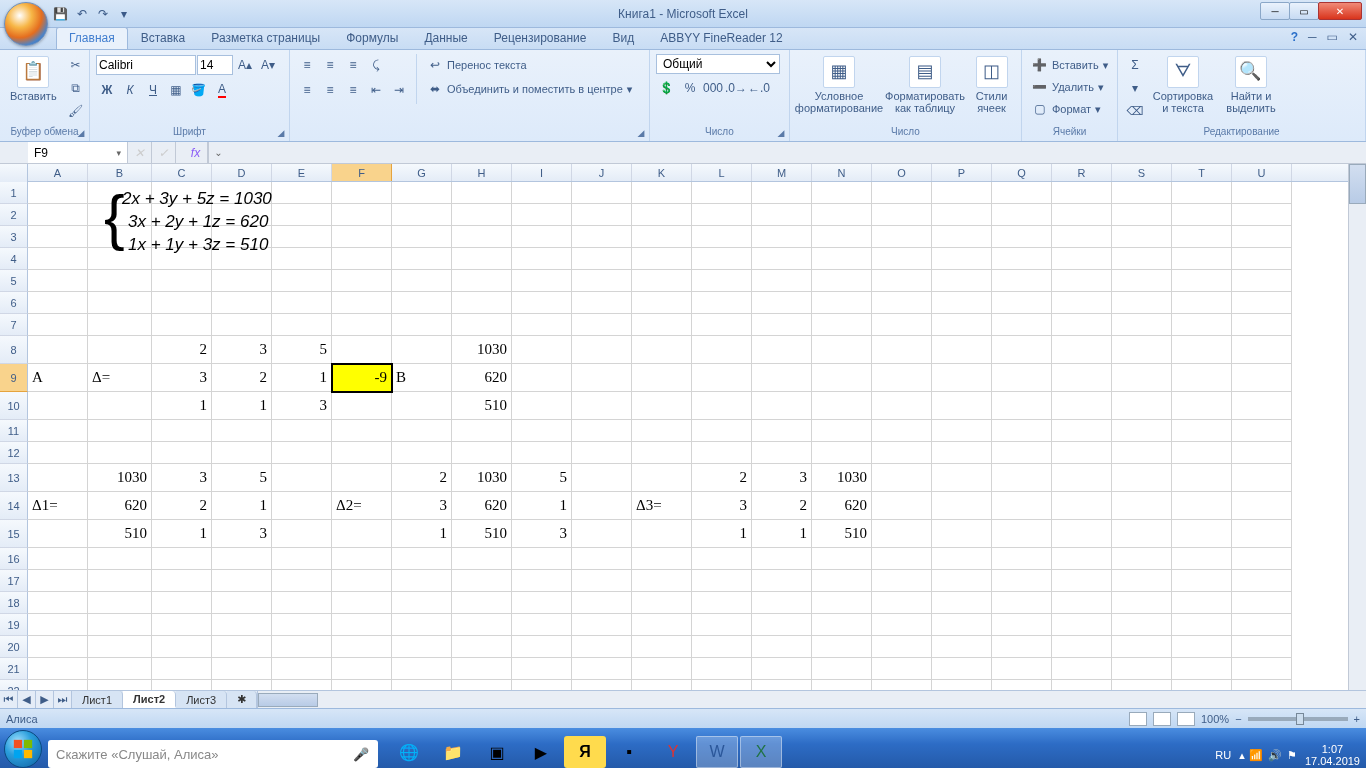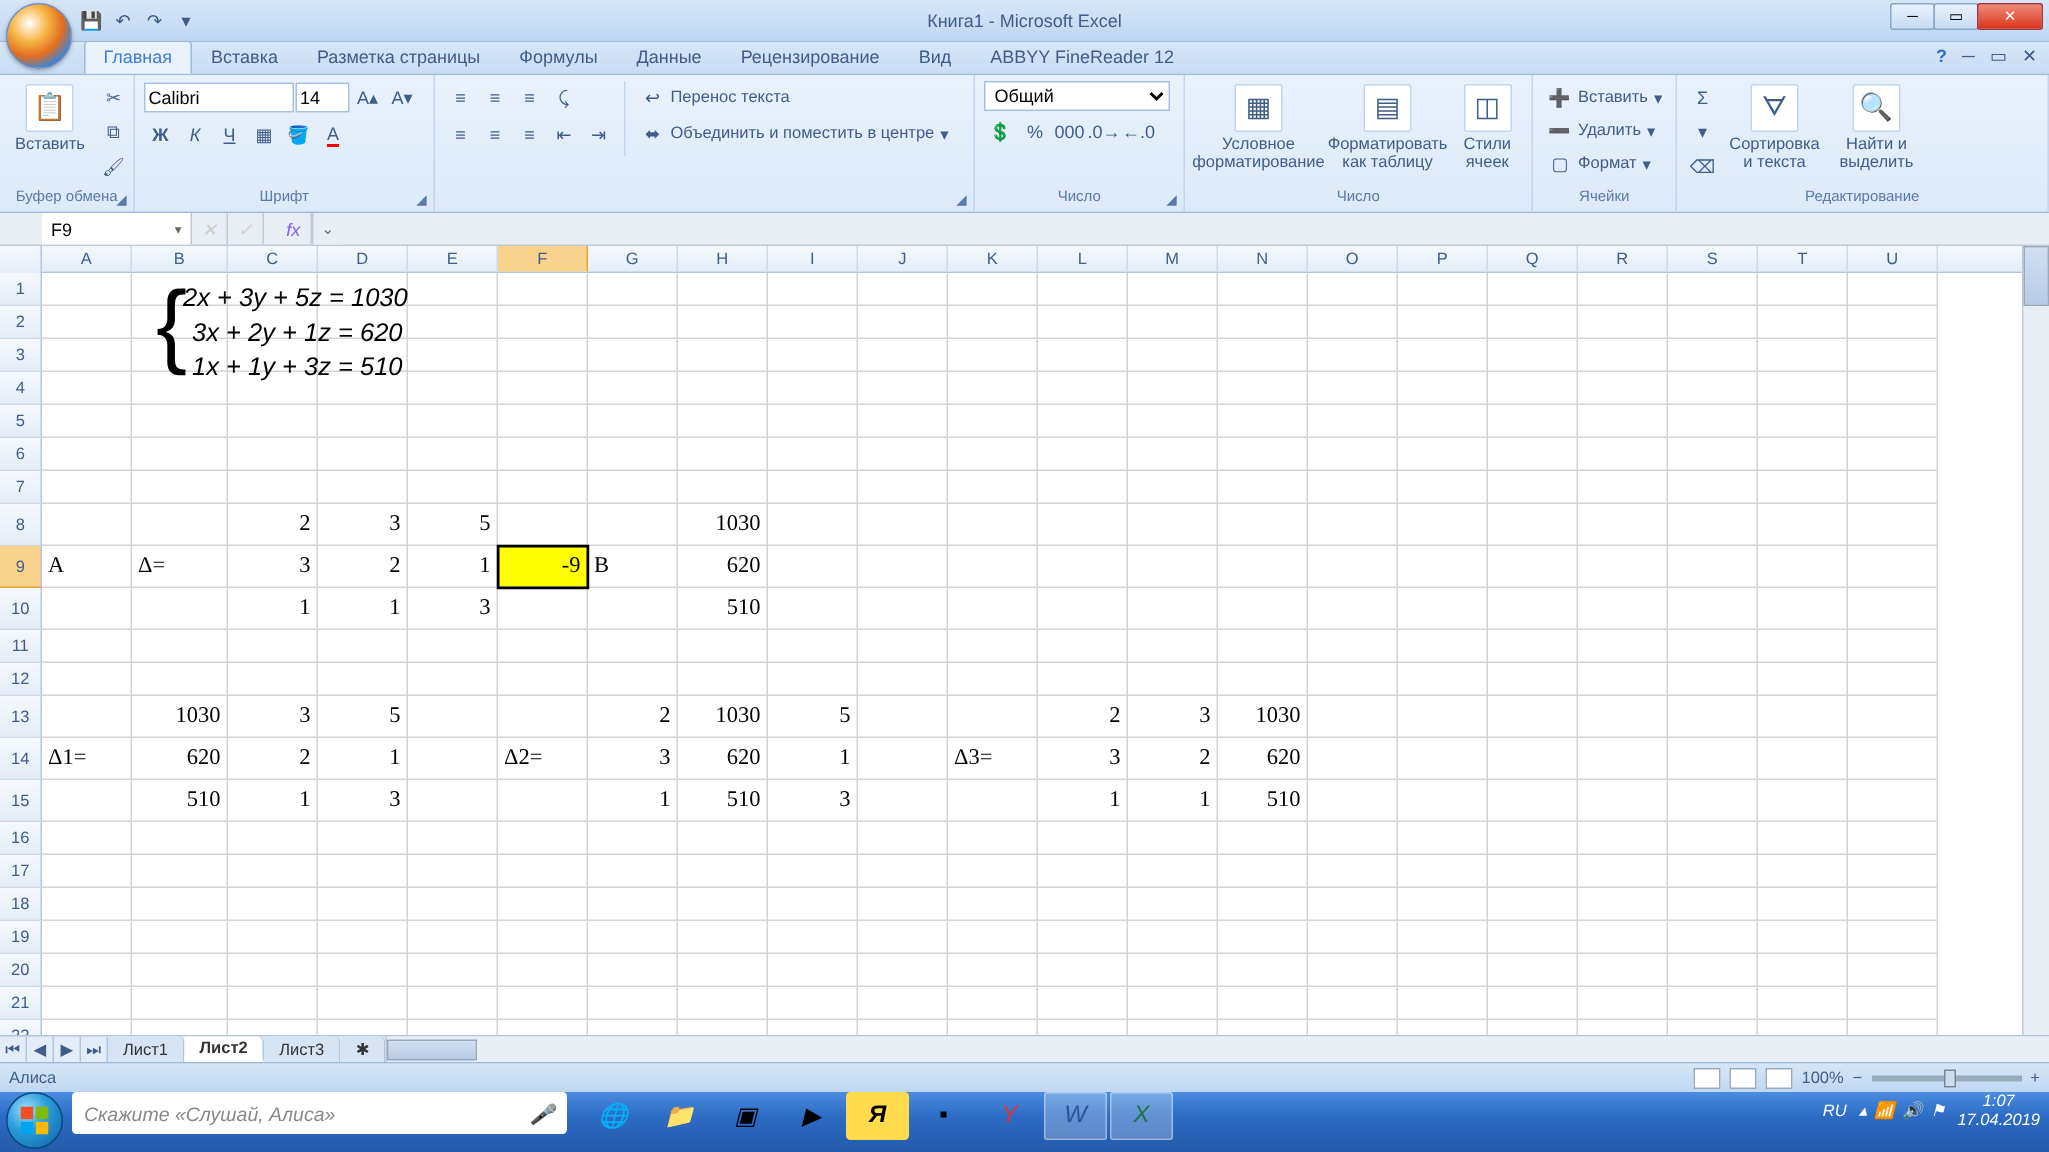--- a/index.html
+++ b/index.html
@@ -75,21 +75,21 @@
 .hscroll { flex: 1; border-left: 1px solid #b3c5de; display: flex; align-items: center; background: #e9eef5; position:relative; }
 .hscroll .thumb { position:absolute; left: 0; width: 60px; height: 14px; background: linear-gradient(#d2def0,#b8cbe6); border: 1px solid #9ab; }
 
 .status-bar { height: 20px; background: linear-gradient(#d7e6f7,#bfd7f2); border-top: 1px solid #9db9dd; display: flex; align-items: center; font-size: 11px; color: #3f5d88; justify-content: space-between; padding: 0 6px; }
 .status-right { display: flex; align-items: center; gap: 6px; }
 .view-btn { width: 18px; height: 14px; border: 1px solid #9ab; background: #fff; }
 .zoom-slider { width: 100px; height: 4px; background: #9ab; position: relative; }
 .zoom-slider .knob { position: absolute; left: 48px; top: -4px; width: 8px; height: 12px; background: #cde; border: 1px solid #789; }
 
 
-.taskbar { height: 40px; background: linear-gradient(#4a8de0, #2d6cc5 40%, #245aa9); display: flex; align-items: flex-start; padding: 0 4px; position: relative; font-style: italic; }
+.taskbar { height: 40px; background: linear-gradient(#4a8de0, #2d6cc5 40%, #245aa9); display: flex; align-items: flex-end; padding: 0 4px; position: relative; }
 .start-orb { width: 38px; height: 38px; border-radius: 50%; background: radial-gradient(circle at 35% 30%, #9fe0ff, #2a9edc 40%, #0e5fa0); border: 1px solid #0a4a80; display: flex; align-items: center; justify-content: center; }
 .start-orb svg { width: 22px; height: 22px; }
 .task-search { margin-left: 6px; height: 28px; width: 330px; background: #fff; border-radius: 3px; display: flex; align-items: center; padding: 0 8px; font-size: 13px; color: #888; justify-content: space-between; }
 .task-icons { display: flex; margin-left: 10px; gap: 2px; }
 .task-ico { width: 42px; height: 32px; display: flex; align-items: center; justify-content: center; border-radius: 2px; }
 .task-ico.active { background: rgba(255,255,255,.25); box-shadow: inset 0 0 0 1px rgba(255,255,255,.4); }
 .tray { position: absolute; right: 6px; display: flex; align-items: center; gap: 8px; color: #fff; font-size: 11px; }
 .tray-time { text-align: center; line-height: 1.15; }
 .tray-icons { display: flex; gap: 5px; align-items: center; }
 

